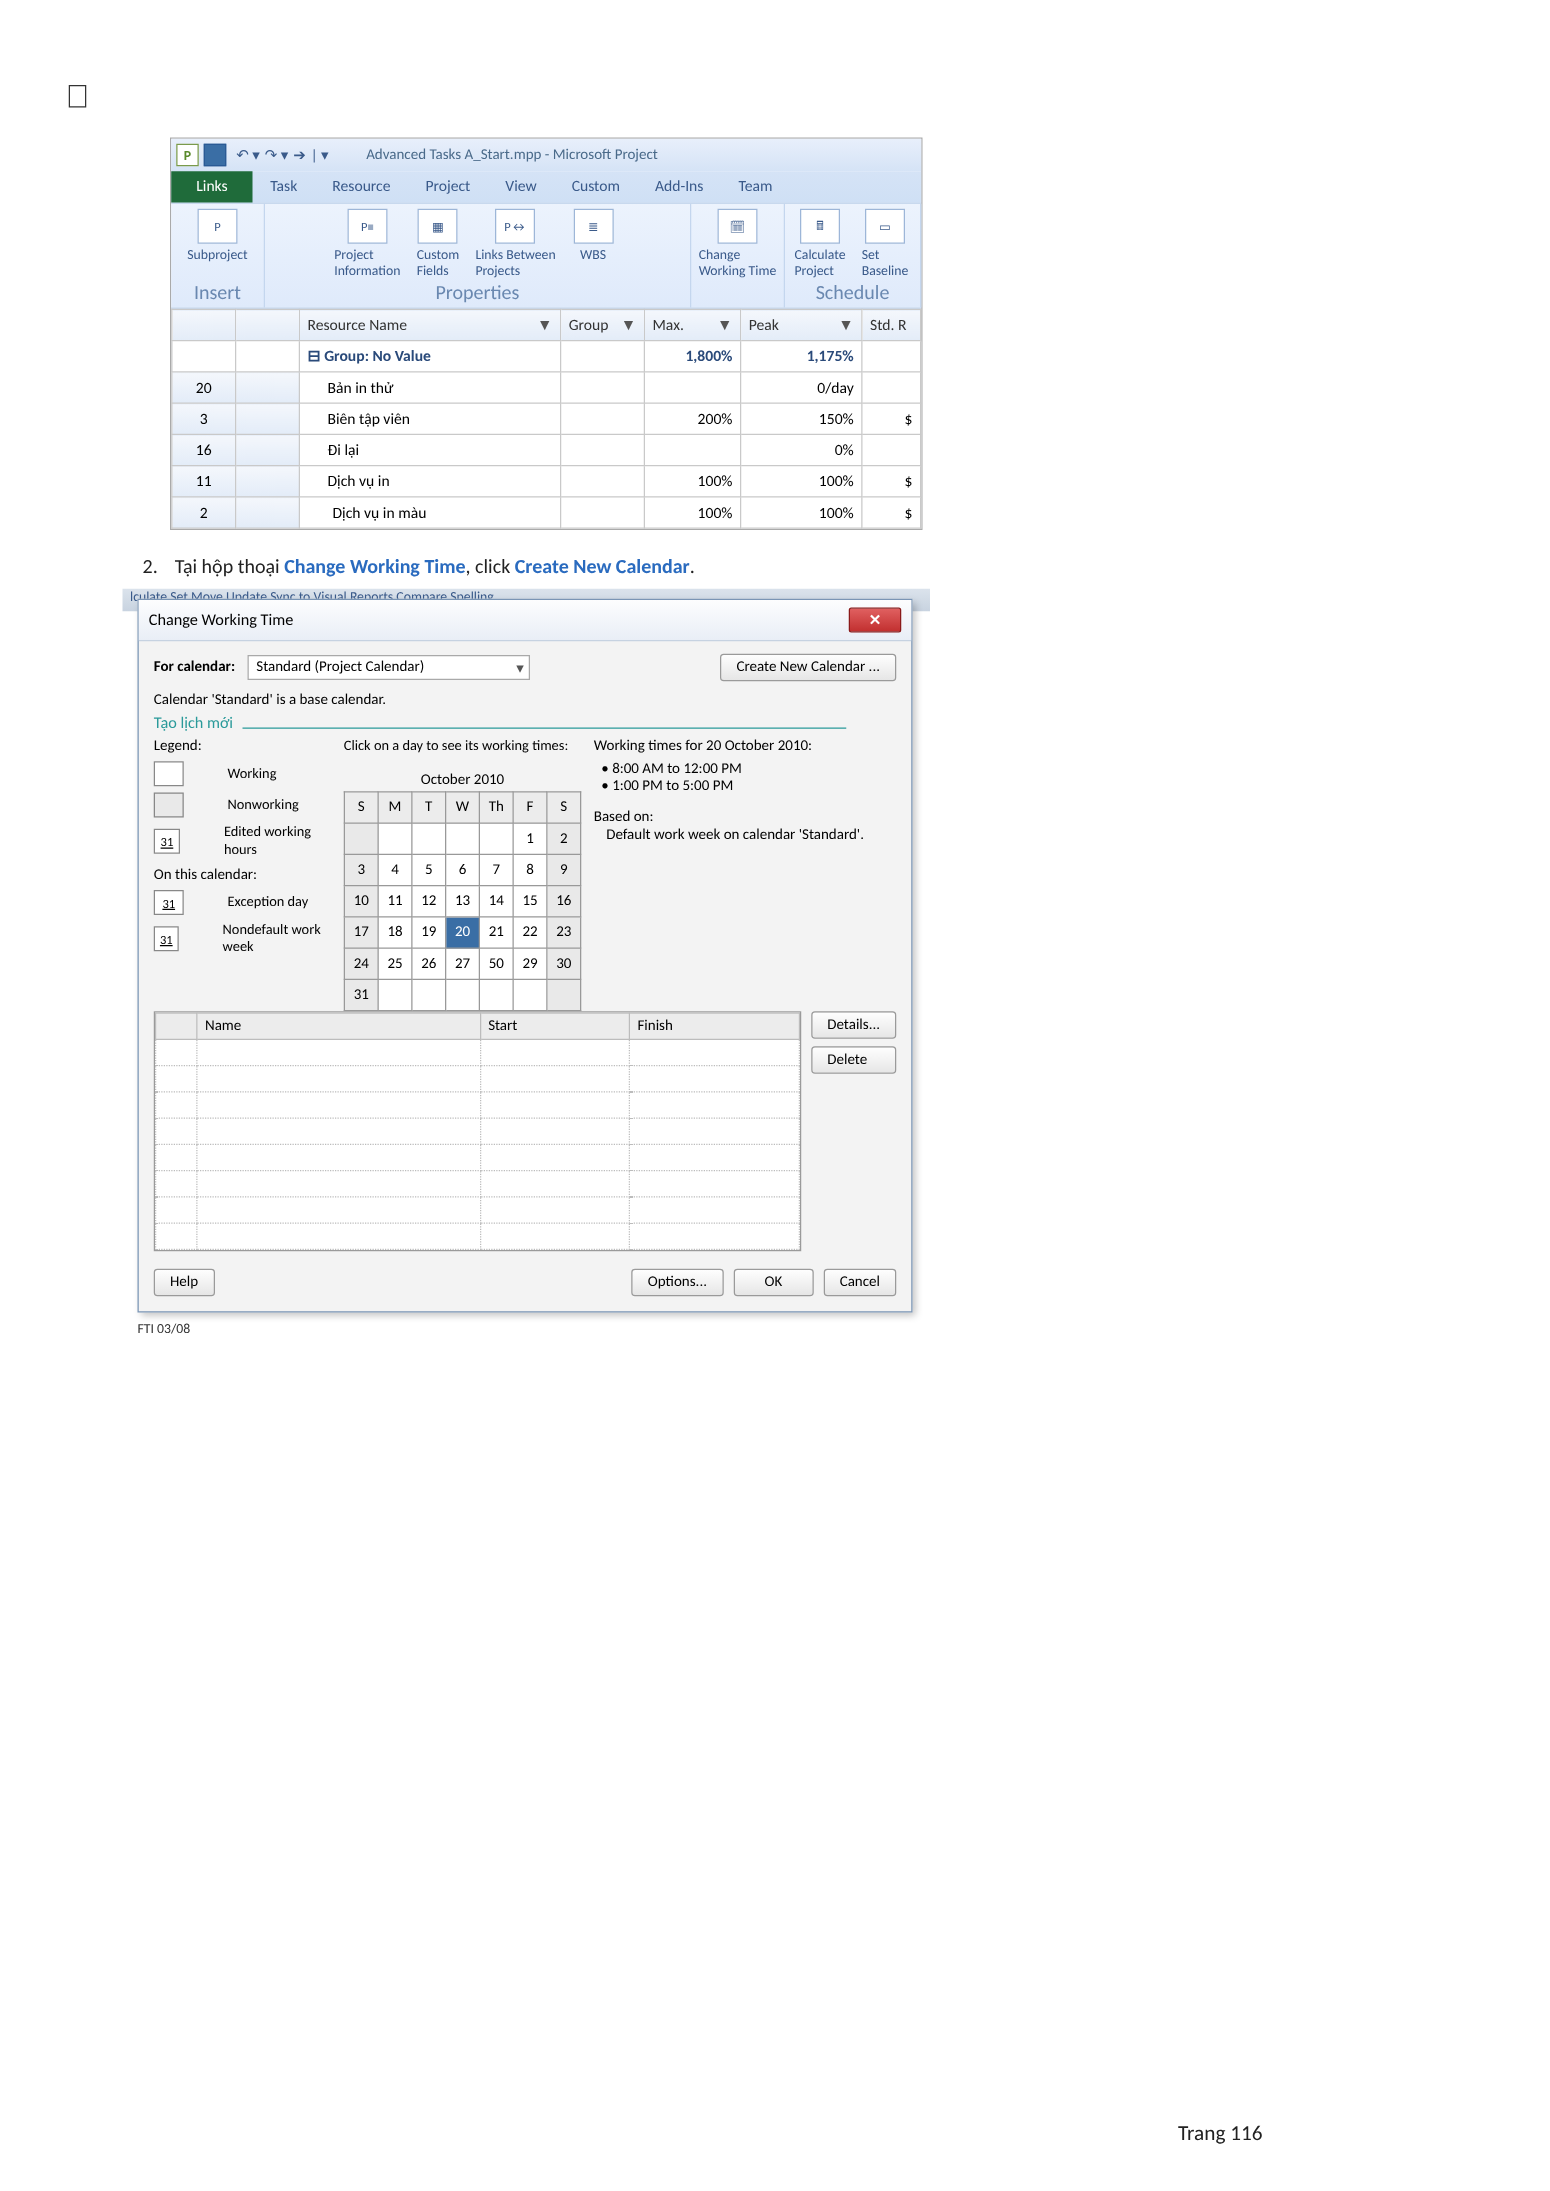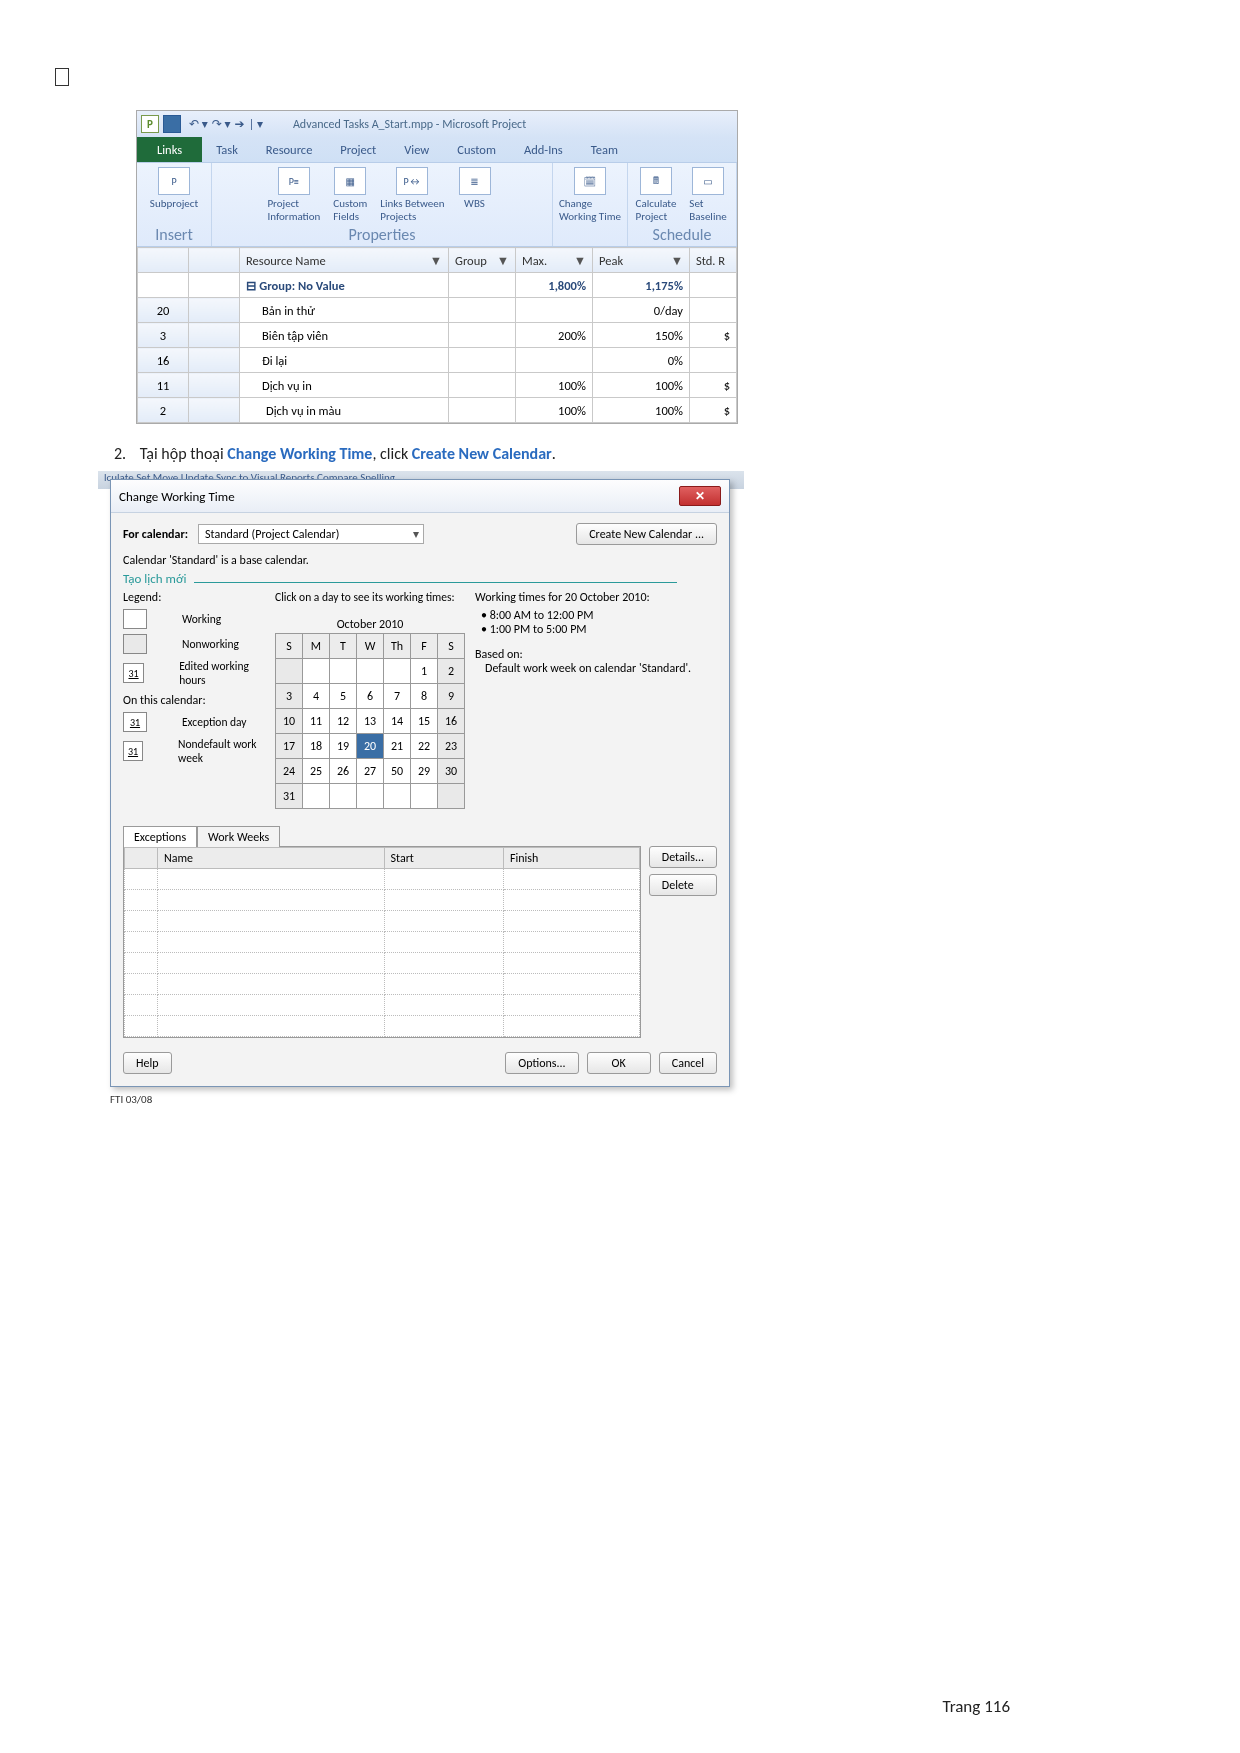--- a/index.html
+++ b/index.html
@@ -546,24 +546,20 @@
               <div>8:00 AM to 12:00 PM</div>
               <div>1:00 PM to 5:00 PM</div>
             </div>
             <div class="based">
               <div>Based on:</div>
               <div style="margin-left:10px">Default work week on calendar 'Standard'.</div>
             </div>
           </div>
         </div>
 
-        <div class="tabsrow">
-          <div class="tabbtn active">Exceptions</div>
-          <div class="tabbtn">Work Weeks</div>
-        </div>
         <div class="exgrid-wrap">
           <div class="exgrid">
             <table>
               <tbody>
                   <tr>
                 <th style="width:20px"></th>
                 <th style="width:44%">Name</th>
                 <th>Start</th>
                 <th>Finish</th>
               </tr>

